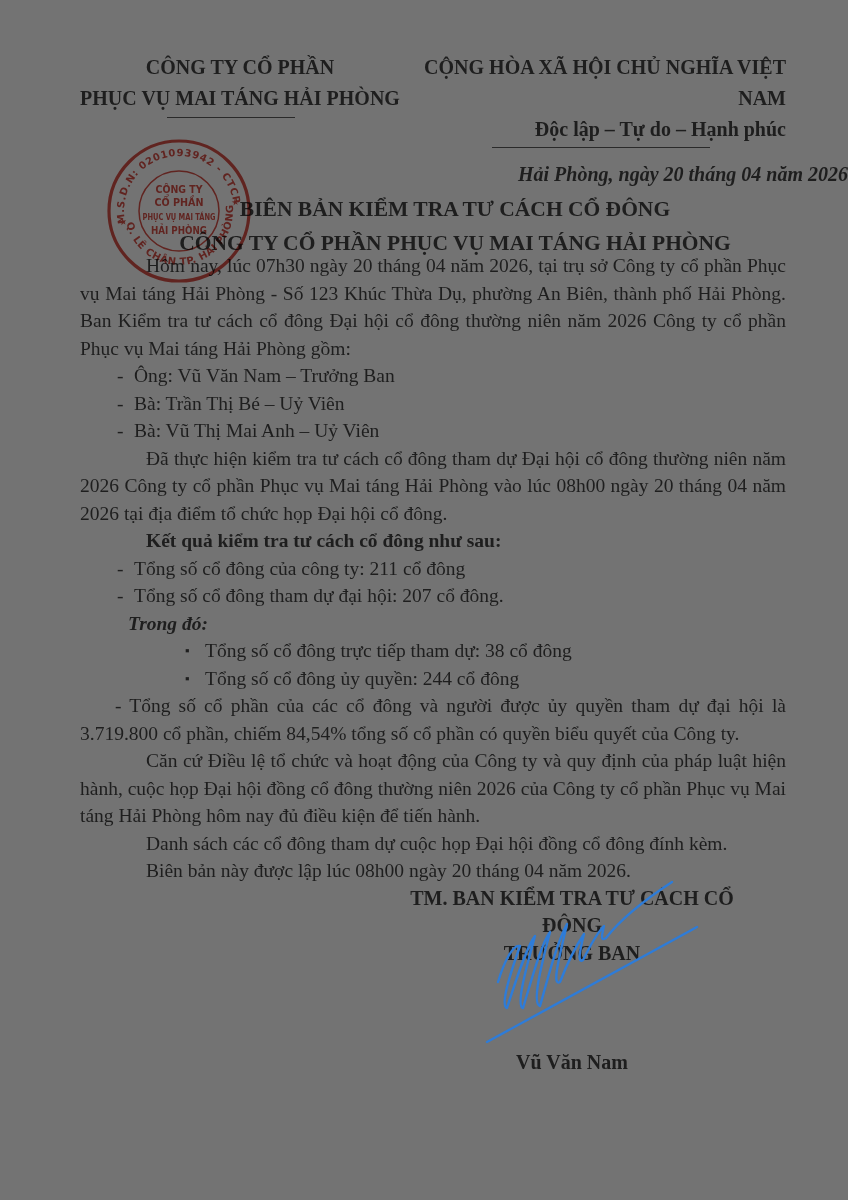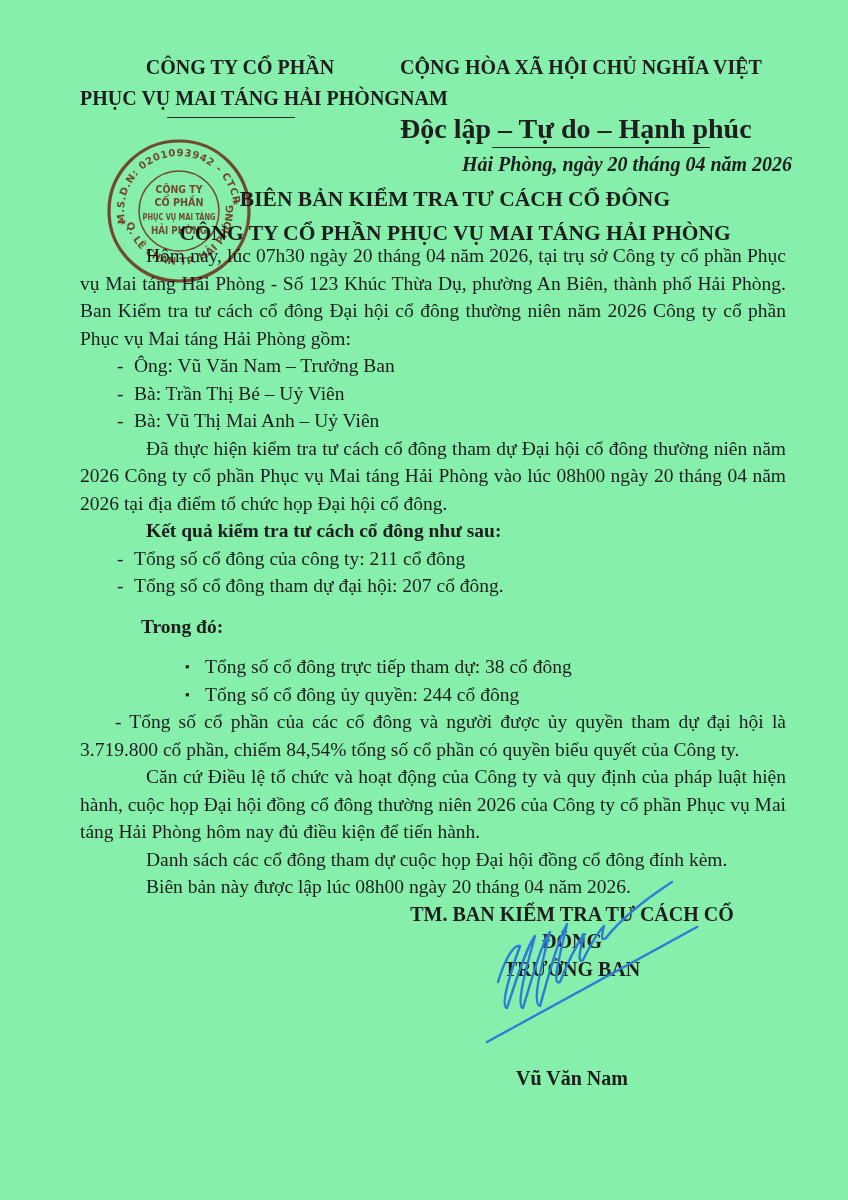--- a/index.html
+++ b/index.html
@@ -1,46 +1,46 @@
 <!DOCTYPE html>
 <html><head>
 <meta charset="utf-8">
 <style>
   html,body{margin:0;padding:0;background:#ffffff;}
   .page{
     position:relative;
     width:848px;height:1200px;
-    background:#86efac;
+    background:#737373;
     overflow:hidden;
     font-family:"Liberation Serif", serif;
     color:#1e1e1e;
     box-sizing:border-box;
     padding:52px 62px 0 80px;
   }
   
   .hdr{display:flex;}
   .hdr-left{width:320px;text-align:center;font-weight:bold;font-size:20px;line-height:31px;}
   .hdr-left .rule{width:128px;height:0;border-bottom:1.6px solid #2a2a2a;margin:3px 0 0 87px;}
-  .hdr-right{width:386px;text-align:left;}
+  .hdr-right{width:386px;text-align:right;}
   .hdr-right .nation{font-weight:bold;font-size:20px;line-height:31px;}
-  .hdr-right .motto{font-weight:bold;font-size:28px;line-height:30px;}
+  .hdr-right .motto{font-weight:bold;font-size:20px;line-height:30px;}
   .hdr-right .rule{width:218px;height:0;border-bottom:1.6px solid #2a2a2a;margin:3px 0 0 92px;}
-  .dateline{font-style:italic;font-weight:700;font-size:20px;line-height:28px;position:relative;left:62px;margin-top:2px;}
+  .dateline{font-style:italic;font-weight:700;font-size:20px;line-height:28px;position:relative;left:62px;margin-top:12px;}
   
   .title{margin:4px 0 -8px 0;text-align:center;padding-left:44px;font-weight:bold;font-size:21.5px;line-height:34px;}
   
   .body{font-size:19.5px;line-height:27.5px;text-align:justify;}
   .para{margin:0;text-indent:66px;}
   .p3{margin:0;text-indent:35px;font-family:Liberation Serif, serif;}
   .item{display:flex;padding-left:37px;text-align:left;}
   .item .mk{width:17px;flex:none;}
   .subitem{display:flex;padding-left:105px;text-align:left;}
   .subitem .mk{width:20px;flex:none;font-size:13px;line-height:27.5px;}
   .results-heading{margin:0;text-indent:66px;font-weight:bold;}
-  .trongdo{margin:13px;text-indent:48px;font-weight:bold;}
+  .trongdo{margin:0;text-indent:48px;font-weight:bold;font-style:italic;}
   
   .signoff{width:380px;margin:0 24px 0 302px;text-align:center;}
   .signoff .committee,.signoff .role,.signoff .signer{font-weight:bold;font-size:20px;line-height:27.5px;}
   .sig-space{height:82px;}
   
   .stamp{position:absolute;left:104px;top:136px;width:150px;height:150px;mix-blend-mode:multiply;opacity:.88;}
   .sigsvg{position:absolute;left:350px;top:870px;width:380px;height:200px;}
   .stamp text{font-family:"DejaVu Sans", sans-serif;font-weight:bold;}
 </style>
 </head>

